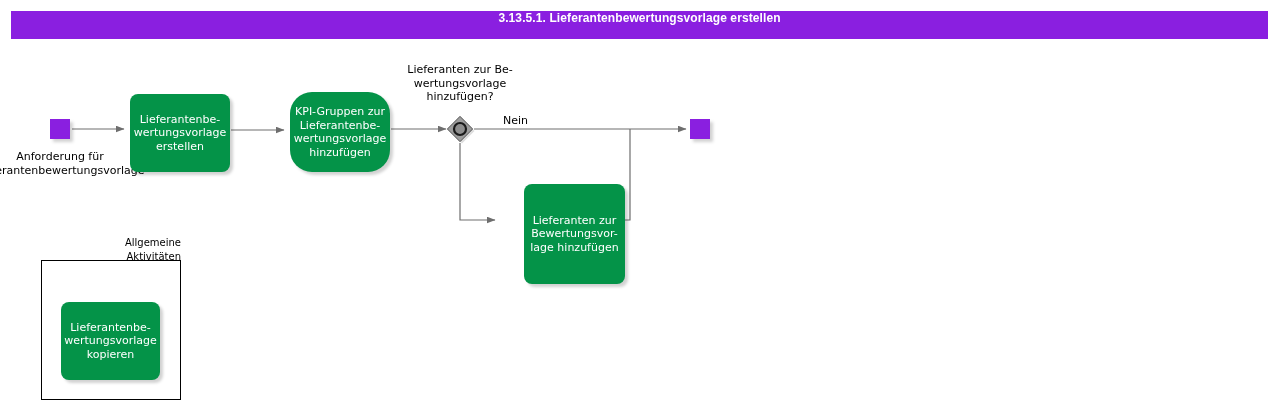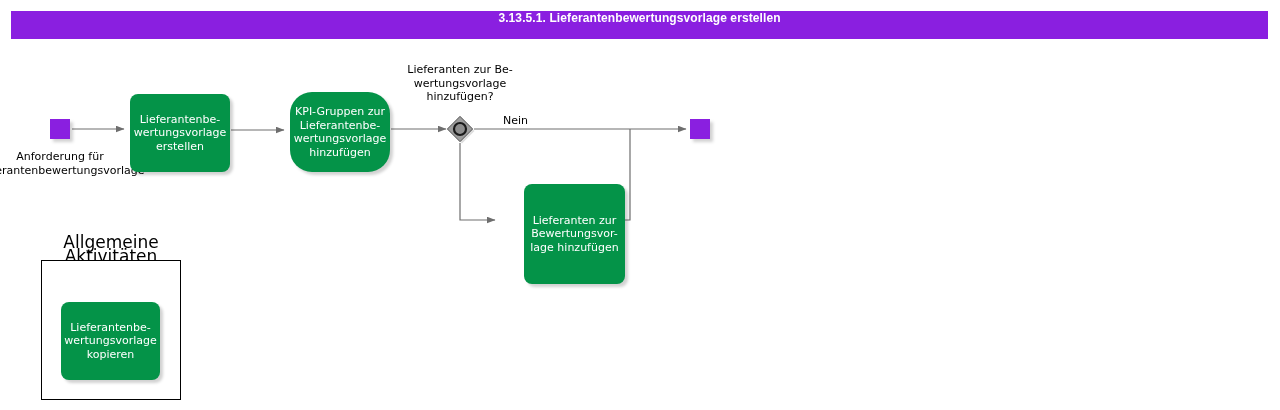--- a/index.html
+++ b/index.html
@@ -107,24 +107,24 @@
   
   .group-box {
     position: absolute;
     border: 1px solid #000000;
     background: #ffffff;
     box-sizing: border-box;
   }
   .group-title {
     position: absolute;
     font-family: "DejaVu Sans", sans-serif;
-    font-size: 17px;
+    font-size: 10px;
     line-height: 13.5px;
     color: #000000;
-    text-align: center;
+    text-align: right;
     white-space: pre-line;
   }
 </style>
 </head>
 <body>
 
 <div id="diagram-canvas">
 
   <div id="title-bar">
     <span class="title-text">3.13.5.1. Lieferantenbewertungsvorlage erstellen</span>

